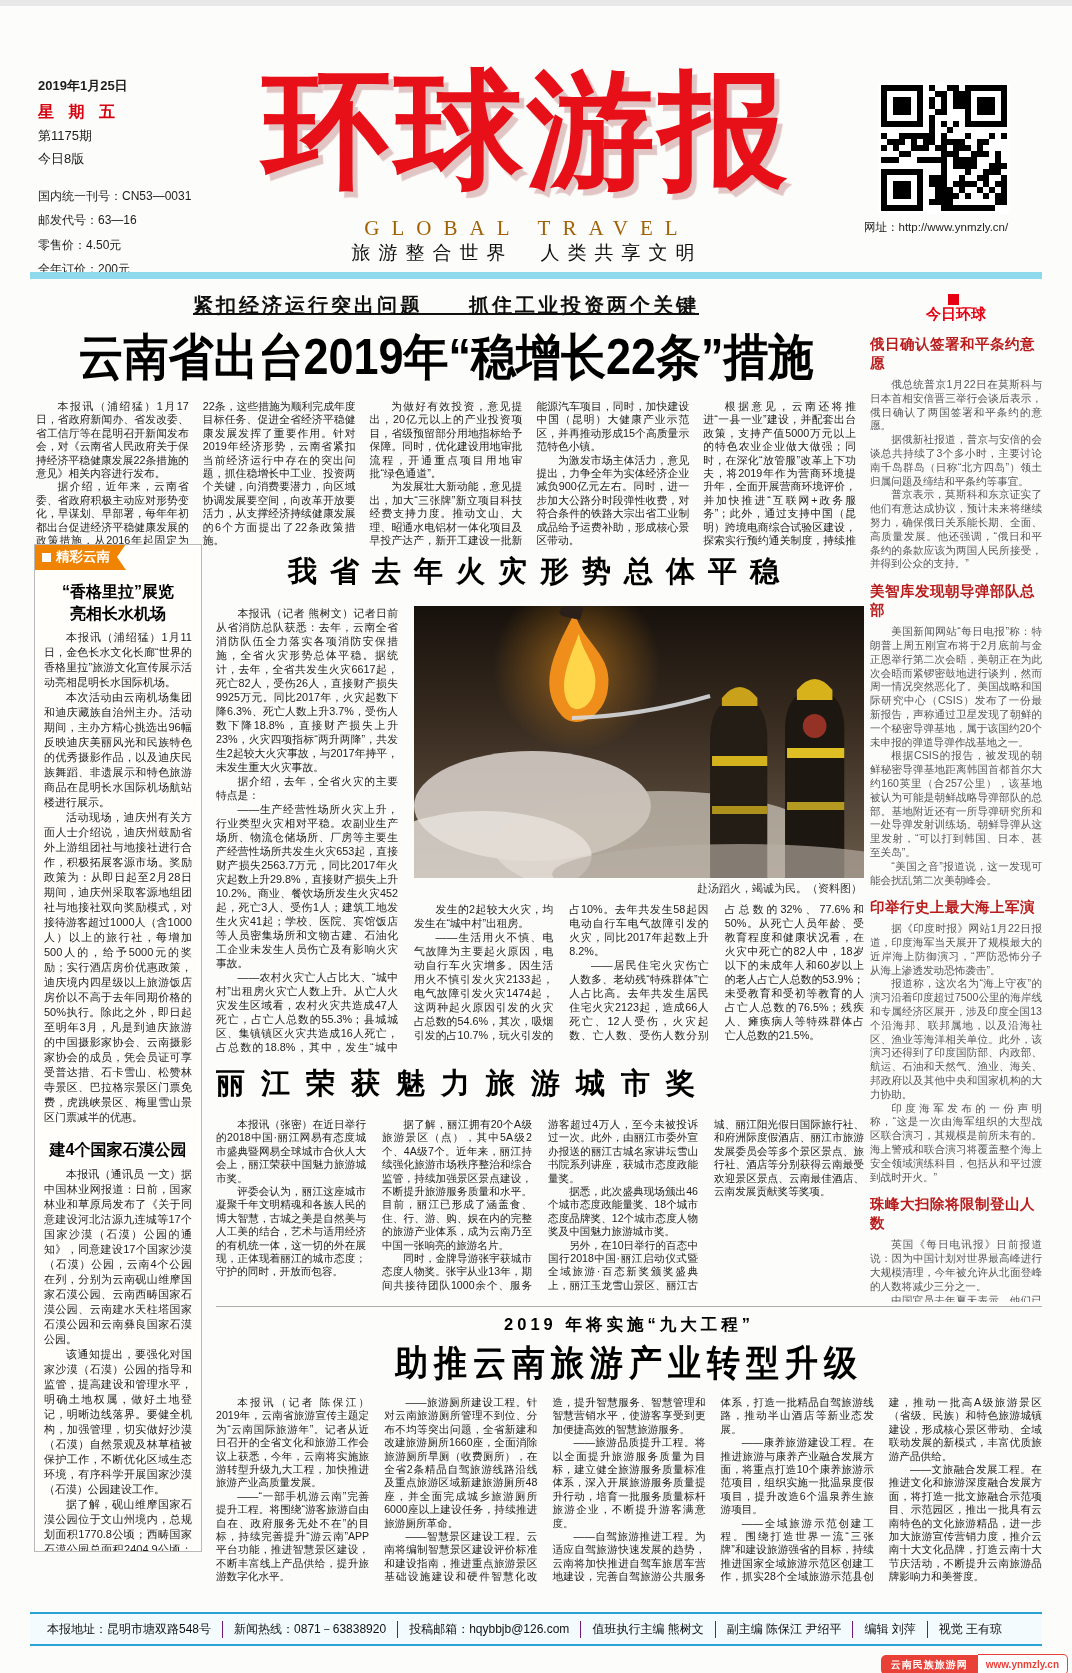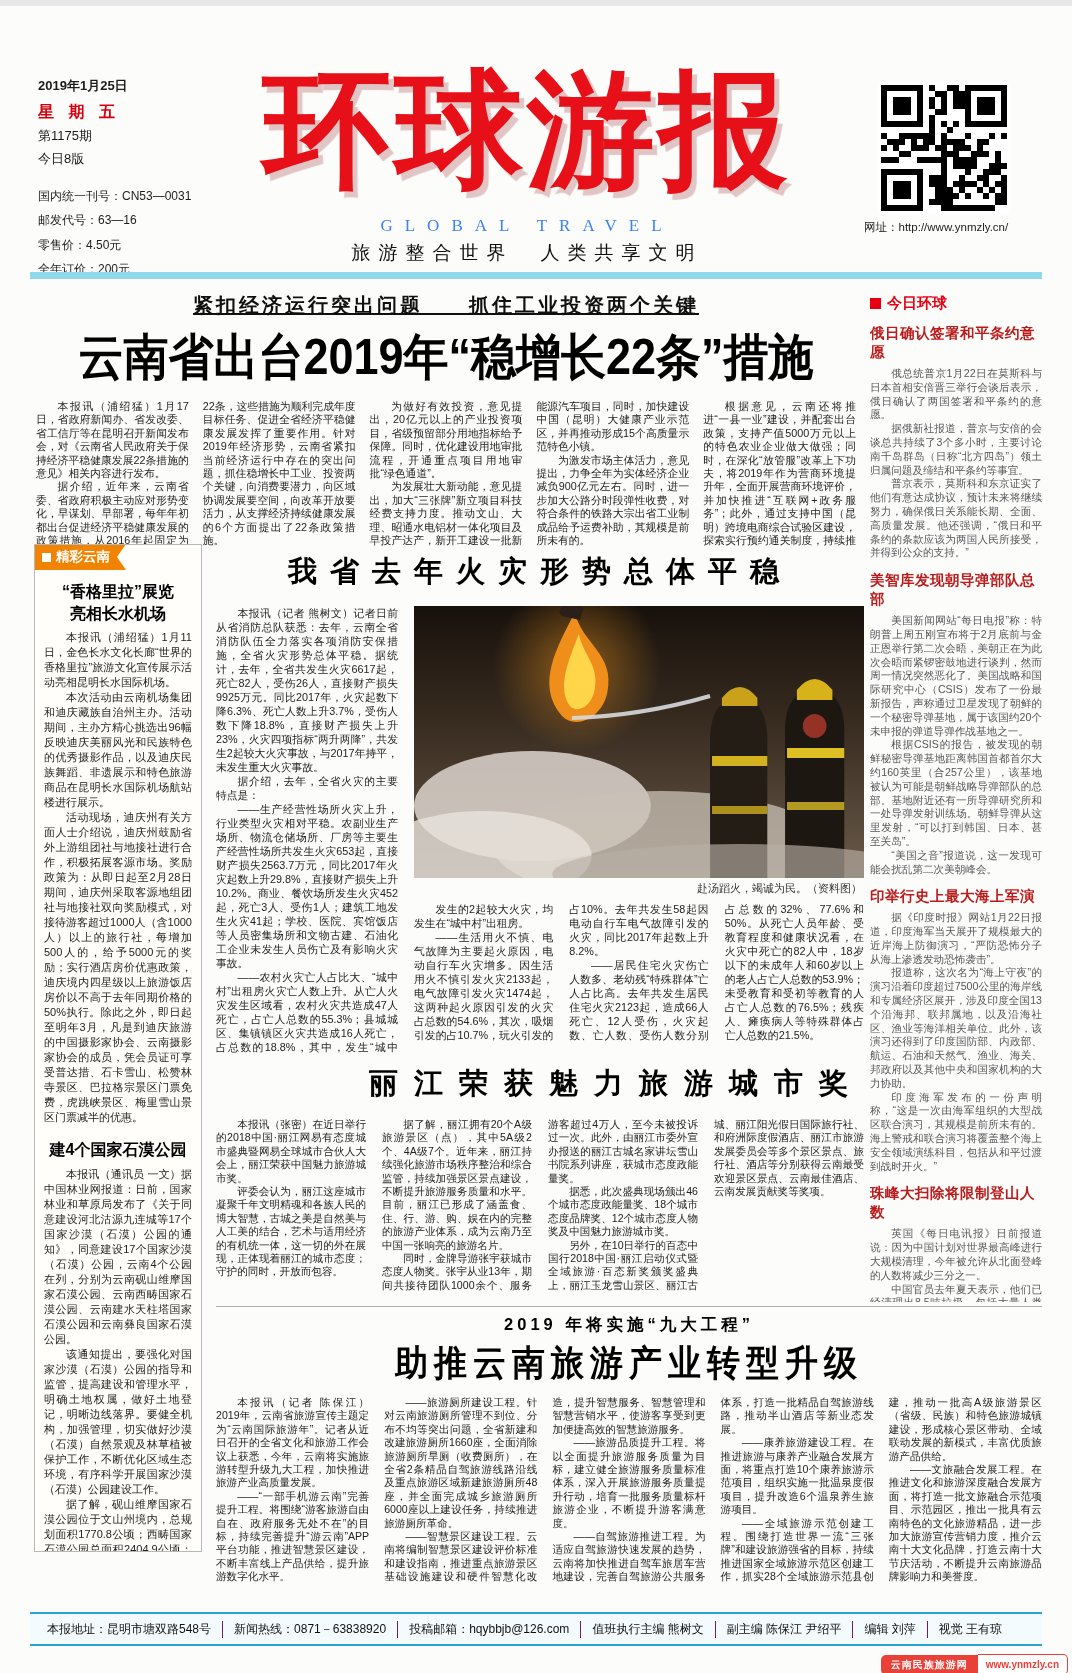--- a/index.html
+++ b/index.html
@@ -9,41 +9,41 @@
   .pub-info{position:absolute;left:38px;top:72px;width:200px;font-size:13px;line-height:1.2;}
   .pub-info .date{margin-bottom:8px;font-weight:600;}
   .pub-info .weekday{color:#d6000f;font-weight:800;font-size:16px;letter-spacing:5px;margin-bottom:7px;}
   .pub-info .issue,.pub-info .pages{margin-bottom:8px;}
   .pub-info .grp{margin-top:22px;font-size:12px;}
   .pub-info .grp div{margin-bottom:10px;}
   .masthead-title{position:absolute;left:232px;top:52px;width:590px;text-align:center;
         font-family:"Liberation Serif",serif;font-weight:900;font-size:128px;line-height:1.15;color:#e81018;
         letter-spacing:4px;text-shadow:5px 6px 1px rgba(190,130,130,.45);white-space:nowrap;}
   .masthead-en{position:absolute;left:232px;top:210px;width:590px;text-align:center;
-        font-family:"Liberation Serif",serif;font-size:17px;letter-spacing:12px;color:#3b82f6;}
+        font-family:"Liberation Serif",serif;font-size:21px;letter-spacing:12px;color:#a16207;}
   .masthead-tag{position:absolute;left:232px;top:234px;width:590px;text-align:center;
         font-size:19px;letter-spacing:8px;color:#101010;font-weight:500;}
   .qr-block{position:absolute;left:864px;top:76px;width:180px;}
   .qr{display:grid;grid-template-columns:repeat(21,6px);grid-auto-rows:6px;background:#fff;padding:3px;width:126px;margin-left:14px;}
   .qr div{width:6px;height:6px;}
   .qr .qr-dark{background:#000;}
   .qr-caption{font-size:11.5px;color:#222;margin-top:6px;white-space:nowrap;}
   .cyan-rule{position:absolute;left:30px;top:266px;width:1012px;height:7px;background:#8fd9ec;}
   
   .paras p{margin:0;text-indent:2em;text-align:justify;}
   
   .lead{position:absolute;left:36px;top:286px;width:820px;}
   .lead .kicker{text-align:center;font-size:20px;font-weight:800;letter-spacing:3px;color:#101010;text-decoration:underline;}
   .lead .headline{text-align:center;font-size:45px;font-weight:900;color:#000;margin-top:5px;
         transform:scaleY(1.1);transform-origin:top center;white-space:nowrap;}
   .lead .body{margin-top:16px;height:152px;overflow:hidden;column-count:5;column-gap:14px;column-fill:auto;
         font-size:10.8px;line-height:13.4px;color:#222;}
   
   .world{position:absolute;left:870px;top:288px;width:172px;height:1008px;overflow:hidden;}
-  .world .rail-head{display:flex;align-items:center;font-size:15px;font-weight:900;color:#e60012;margin-bottom:6px;}
+  .world .rail-head{display:flex;align-items:center;font-size:15px;font-weight:900;color:#e60012;margin-bottom:6px;flex-direction:column;}
   .world .sq{width:11px;height:11px;background:#e60012;display:inline-block;margin-right:6px;}
   .world h3{font-size:14.5px;font-weight:900;color:#b91c1c;margin:11px 0 5px 0;letter-spacing:.5px;}
   .world .paras p{font-size:10.6px;line-height:13.8px;color:#55565a;}
   
   .ynrail{position:absolute;left:34px;top:538px;width:168px;height:1008px;border:1px solid #b9b9b9;
         background:#fffefa;box-sizing:border-box;padding:30px 9px 8px 9px;overflow:hidden;}
   .yn-label{position:absolute;top:-1px;left:-1px;background:#f08300;color:#fff;font-size:13.5px;font-weight:800;
         padding:4px 16px 4px 8px;display:flex;align-items:center;
         clip-path:polygon(0 0,100% 0,calc(100% - 9px) 50%,100% 100%,0 100%);}
   .yn-label .wsq{width:9px;height:9px;background:#fff;display:inline-block;margin-right:5px;}
@@ -55,21 +55,21 @@
   .fire .headline{text-align:center;font-size:29px;font-weight:900;letter-spacing:13px;color:#000;white-space:nowrap;}
   .fire-row{display:flex;gap:16px;margin-top:14px;}
   .fire-col1{width:182px;flex:0 0 182px;height:448px;overflow:hidden;font-size:10.8px;line-height:14px;color:#222;}
   .fire-right{flex:1;min-width:0;}
   .photo{width:100%;height:272px;display:block;}
   .caption{font-size:11px;color:#333;text-align:right;margin:3px 2px 6px 0;}
   .fire-cols{column-count:3;column-gap:16px;column-fill:auto;height:150px;overflow:hidden;
         font-size:10.8px;line-height:14px;color:#222;}
   
   .lijiang{position:absolute;left:216px;top:1058px;width:648px;}
-  .lijiang .headline{text-align:right;font-size:29px;font-weight:900;letter-spacing:16px;color:#000;white-space:nowrap;}
+  .lijiang .headline{text-align:left;font-size:29px;font-weight:900;letter-spacing:16px;color:#000;white-space:nowrap;}
   .lijiang .body{margin-top:14px;column-count:4;column-gap:16px;column-fill:auto;height:184px;overflow:hidden;
         font-size:10.6px;line-height:13.4px;color:#222;}
   .rule{position:absolute;left:216px;top:1300px;width:826px;height:1px;background:#adadad;}
   
   .nine{position:absolute;left:216px;top:1308px;width:826px;}
   .nine .kicker{text-align:center;font-size:16.5px;font-weight:700;letter-spacing:4px;color:#000;}
   .nine .headline{text-align:center;font-size:33px;font-weight:900;letter-spacing:6px;color:#000;margin-top:3px;
         transform:scaleY(1.08);transform-origin:top center;white-space:nowrap;}
   .nine .body{margin-top:12px;column-count:5;column-gap:15px;column-fill:auto;height:196px;overflow:hidden;
         font-size:10.6px;line-height:13.4px;color:#222;}
@@ -556,21 +556,21 @@
   <div class="cyan-rule"></div>
 
   <section class="lead">
     <div class="kicker">紧扣经济运行突出问题　　抓住工业投资两个关键</div>
     <div class="headline">云南省出台2019年“稳增长22条”措施</div>
     <div class="body paras">
         <p>本报讯（浦绍猛）1月17日，省政府新闻办、省发改委、省工信厅等在昆明召开新闻发布会，对《云南省人民政府关于保持经济平稳健康发展22条措施的意见》相关内容进行发布。</p>
         <p>据介绍，近年来，云南省委、省政府积极主动应对形势变化，早谋划、早部署，每年年初都出台促进经济平稳健康发展的政策措施，从2016年起固定为22条，这些措施为顺利完成年度目标任务、促进全省经济平稳健康发展发挥了重要作用。针对2019年经济形势，云南省紧扣当前经济运行中存在的突出问题，抓住稳增长中工业、投资两个关键，向消费要潜力，向区域协调发展要空间，向改革开放要活力，从支撑经济持续健康发展的6个方面提出了22条政策措施。</p>
         <p>为做好有效投资，意见提出，20亿元以上的产业投资项目，省级预留部分用地指标给予保障。同时，优化建设用地审批流程，开通重点项目用地审批“绿色通道”。</p>
         <p>为发展壮大新动能，意见提出，加大“三张牌”新立项目科技经费支持力度。推动文山、大理、昭通水电铝材一体化项目及早投产达产，新开工建设一批新能源汽车项目，同时，加快建设中国（昆明）大健康产业示范区，并再推动形成15个高质量示范特色小镇。</p>
-        <p>为激发市场主体活力，意见提出，力争全年为实体经济企业减负900亿元左右。同时，进一步加大公路分时段弹性收费，对符合条件的铁路大宗出省工业制成品给予运费补助，其规模是前所未有的。</p>
+        <p>为激发市场主体活力，意见提出，力争全年为实体经济企业减负900亿元左右。同时，进一步加大公路分时段弹性收费，对符合条件的铁路大宗出省工业制成品给予运费补助，形成核心景区带动。</p>
         <p>根据意见，云南还将推进“一县一业”建设，并配套出台政策，支持产值5000万元以上的特色农业企业做大做强；同时，在深化“放管服”改革上下功夫，将2019年作为营商环境提升年，全面开展营商环境评价，并加快推进“互联网+政务服务”；此外，通过支持中国（昆明）跨境电商综合试验区建设，探索实行预约通关制度，持续推动中国（云南）国际贸易“单一窗口”建设，创新发展边民互市贸易等一系列举措，进一步扩大开放，实现稳外贸、稳外资。</p>
       </div>
   </section>
 
   <aside class="world">
     <div class="rail-head">
       <span class="sq"></span>
       <span>今日环球</span>
     </div>
     <h3>俄日确认签署和平条约意愿</h3>

